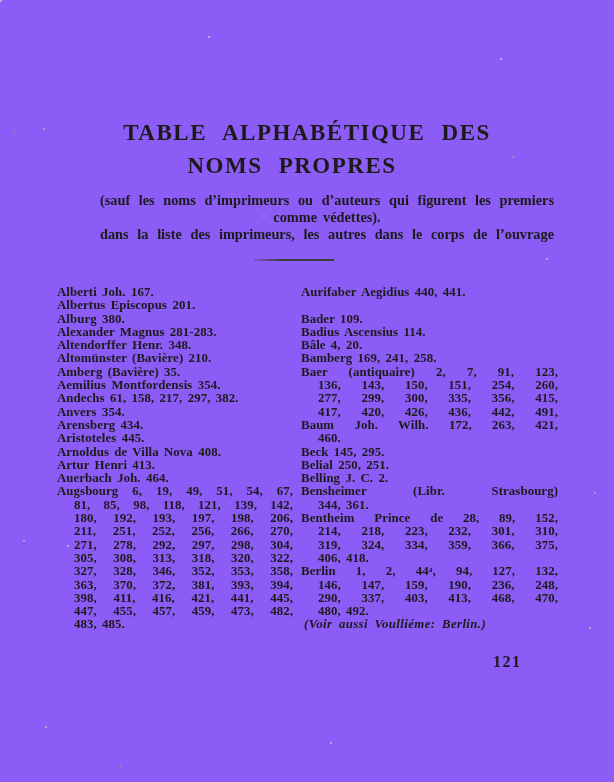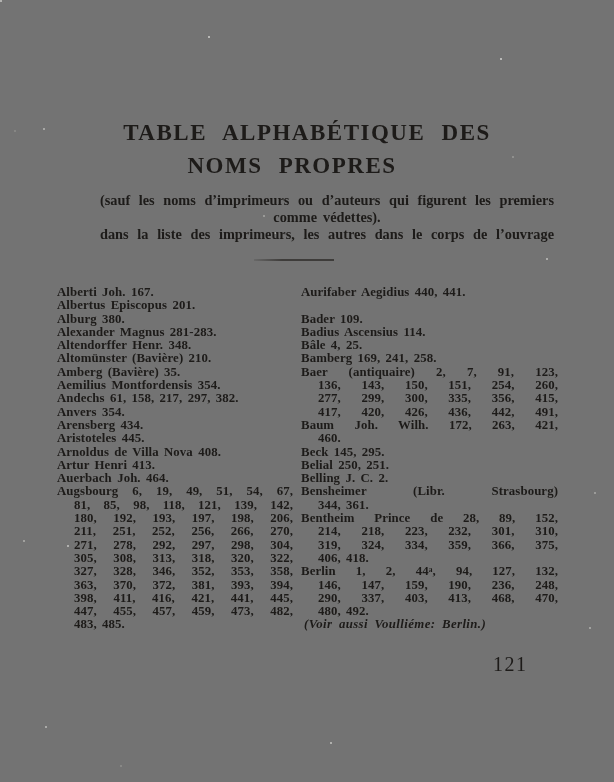--- a/index.html
+++ b/index.html
@@ -2,21 +2,21 @@
 <html><head>
 <meta charset="utf-8">
 <style>
   html, body { margin: 0; padding: 0; }
   body { width: 614px; height: 782px; background: #f4f4f2; }
 
   .page {
     position: relative;
     width: 614px;
     height: 782px;
-    background: #737373;
+    background: #8b5cf6;
     overflow: hidden;
     font-family: "Liberation Serif", "DejaVu Serif", "DejaVu Sans", serif;
     color: #1d1b19;
     -webkit-font-smoothing: antialiased;
   }
 
   
   .specks {
     position: absolute; top: 0; left: 0;
     width: 2px; height: 2px; background: #c9c9c6; border-radius: 50%;
@@ -78,22 +78,22 @@
 
   .line { min-height: 13.3px; }
   .line.indent { padding-left: 17px; }
   .line.justify { text-align: justify; text-align-last: justify; }
   .line.italic { font-style: italic; padding-left: 3px; letter-spacing: 0.4px; word-spacing: 3px; }
   .line.blank { height: 13.3px; }
 
   .pagenum {
     position: absolute;
     top: 653px; left: 493px;
-    font-size: 20px;
-    font-weight: normal;
+    font-size: 16px;
+    font-weight: bold;
     letter-spacing: 1.5px;
   }
 </style>
 </head>
 <body>
 
 <div class="page">
 
   <div class="specks"></div>
 
@@ -140,21 +140,21 @@
       <div class="line indent justify">447, 455, 457, 459, 473, 482,</div>
       <div class="line indent">483, 485.</div>
     </div>
 
   <div class="col col-right">
 
   <div class="line">Aurifaber Aegidius 440, 441.</div>
       <div class="line blank"></div>
       <div class="line">Bader 109.</div>
       <div class="line">Badius Ascensius 114.</div>
-      <div class="line">Bâle 4, 25.</div>
+      <div class="line">Bâle 4, 20.</div>
       <div class="line">Bamberg 169, 241, 258.</div>
       <div class="line justify">Baer (antiquaire) 2, 7, 91, 123,</div>
       <div class="line indent justify">136, 143, 150, 151, 254, 260,</div>
       <div class="line indent justify">277, 299, 300, 335, 356, 415,</div>
       <div class="line indent justify">417, 420, 426, 436, 442, 491,</div>
       <div class="line justify">Baum Joh. Wilh. 172, 263, 421,</div>
       <div class="line indent">460.</div>
       <div class="line">Beck 145, 295.</div>
       <div class="line">Belial 250, 251.</div>
       <div class="line">Belling J. C. 2.</div>

